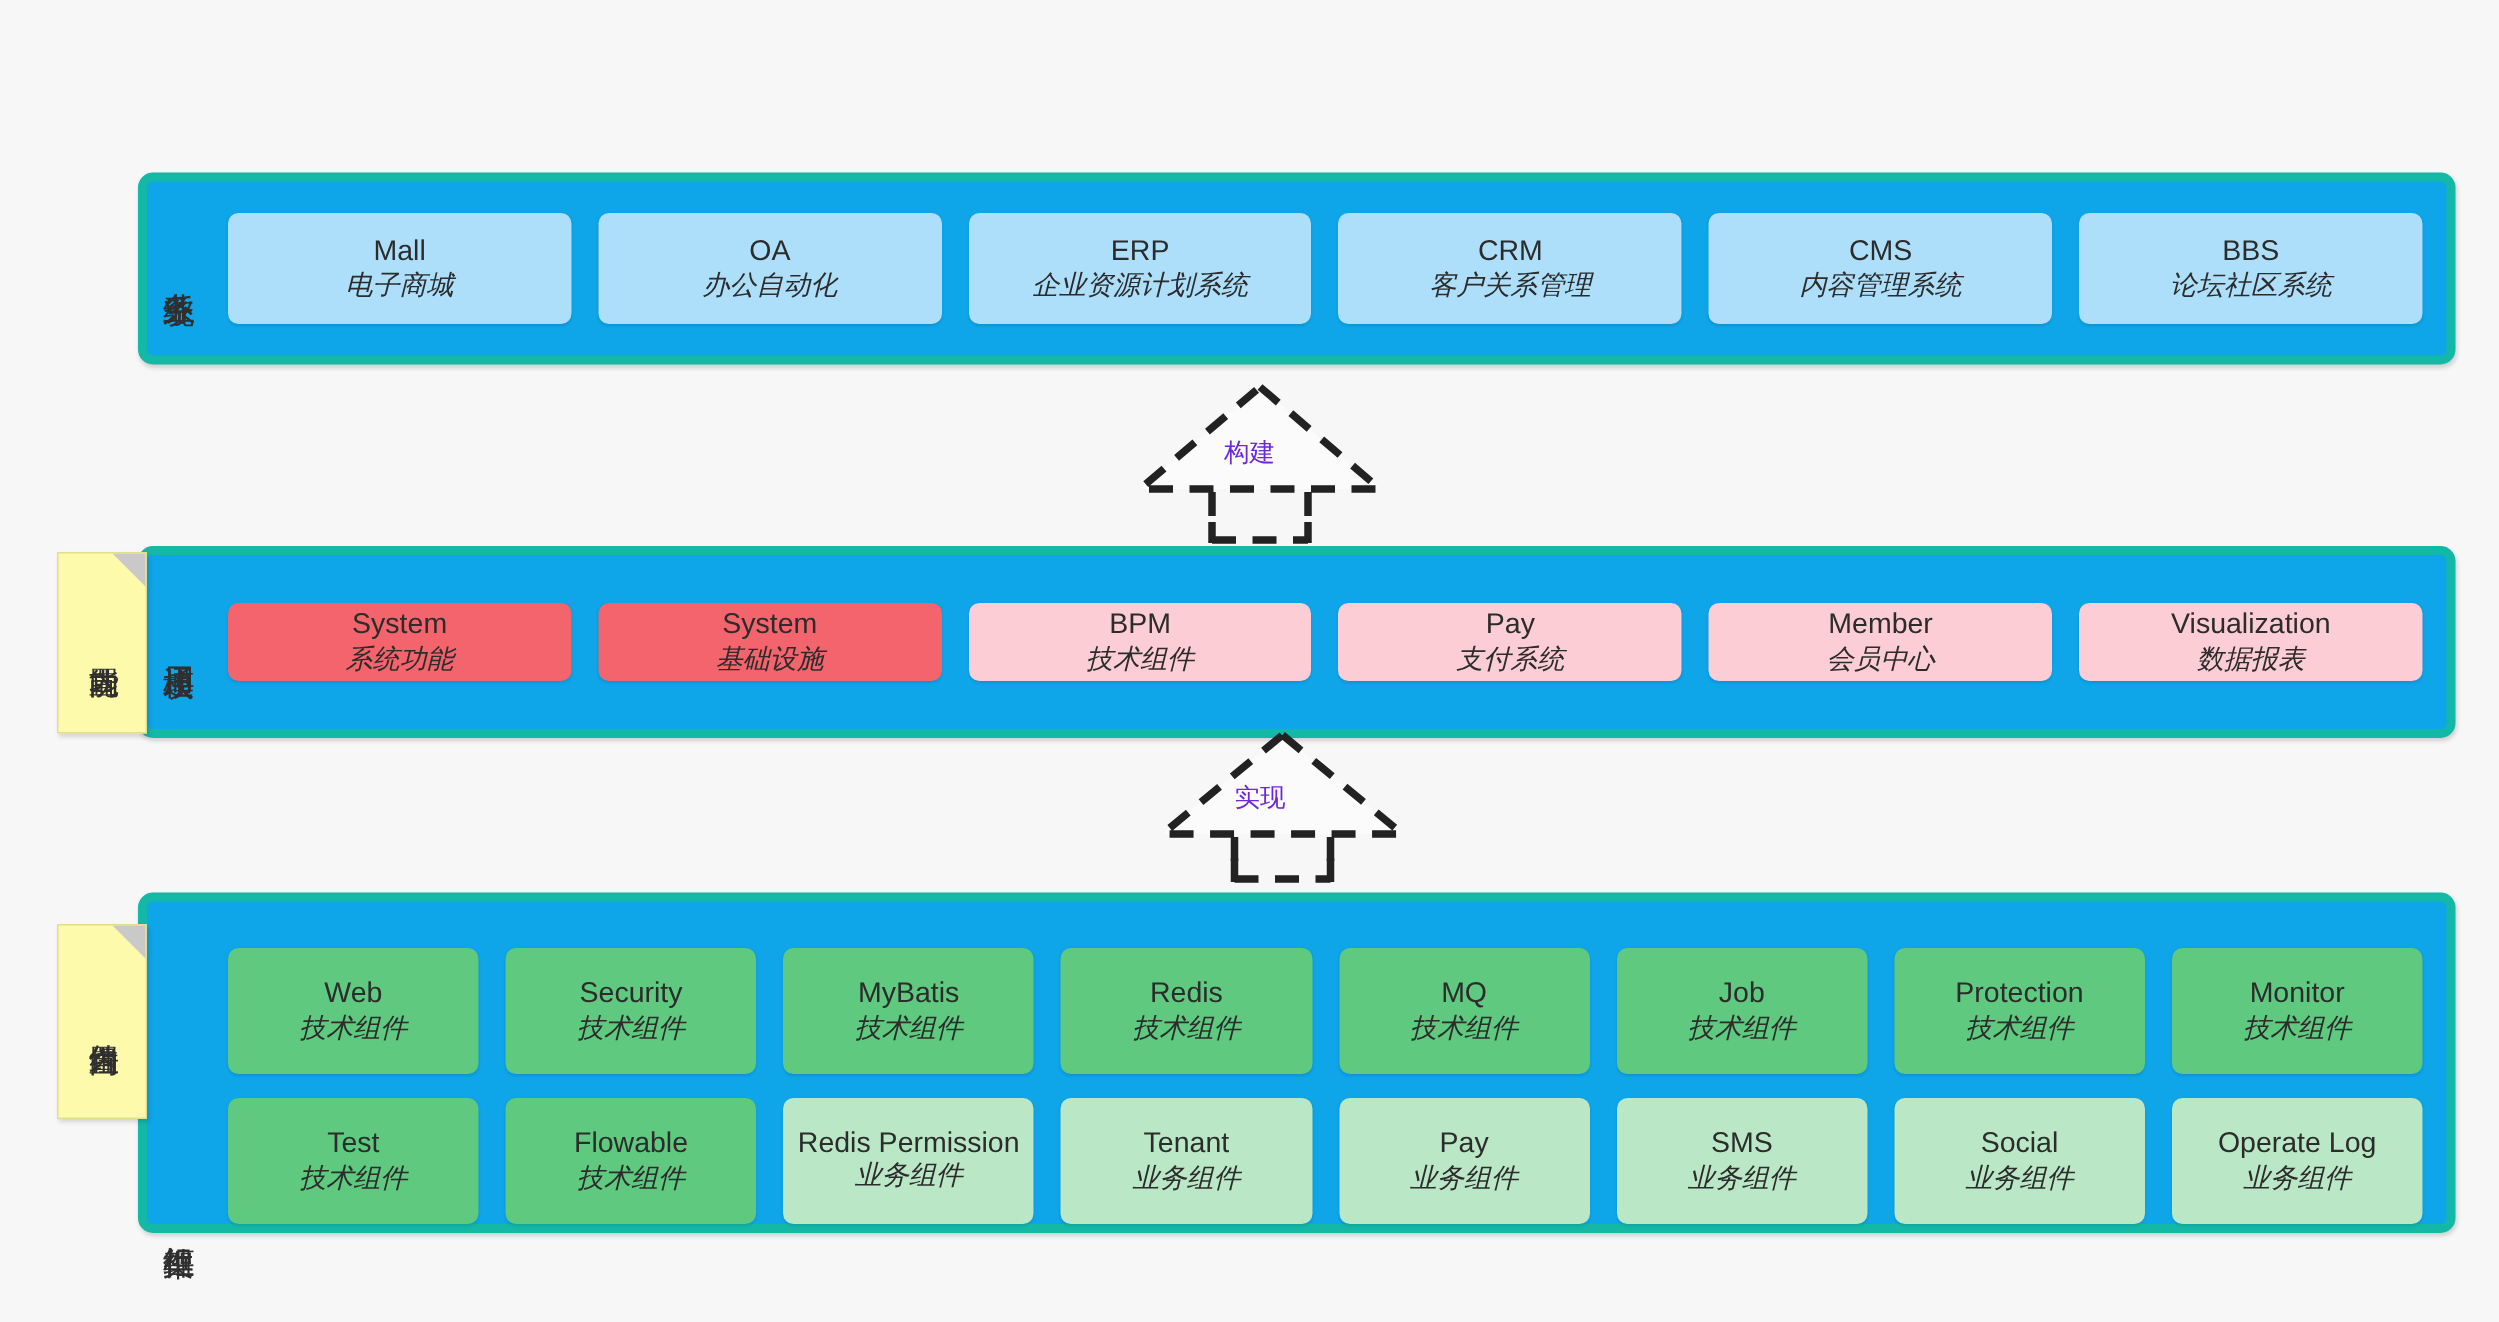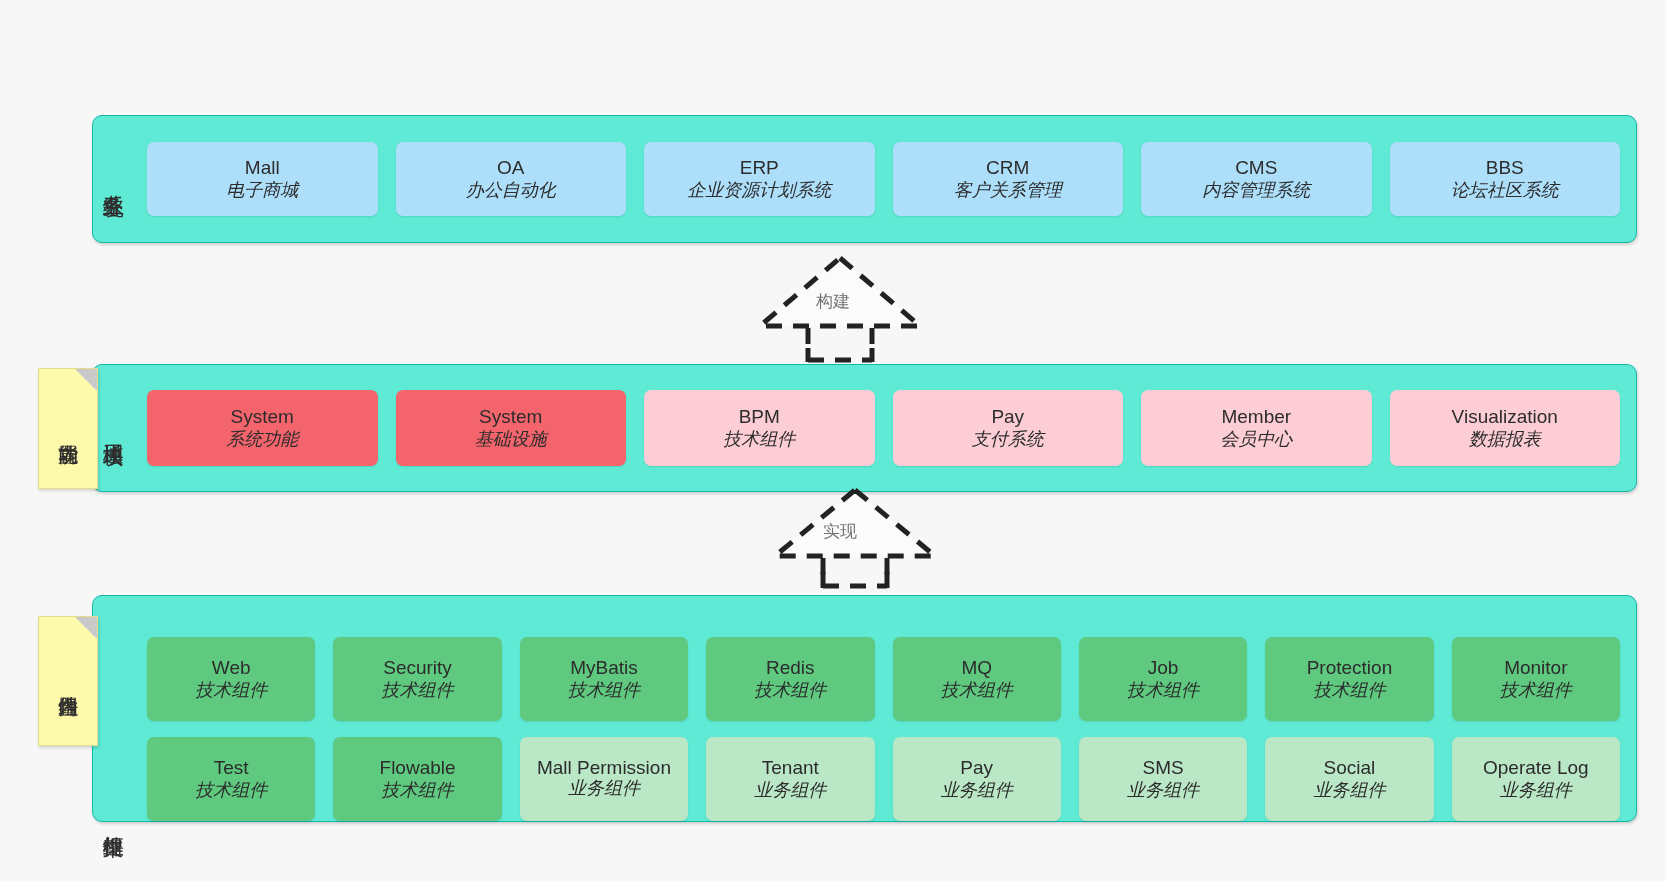--- a/index.html
+++ b/index.html
@@ -18,22 +18,22 @@
 
   #canvas {
     position: absolute;
     inset: 0;
   }
 
   
   .layer {
     position: absolute;
     box-sizing: border-box;
-    background: #5eead4;
-    border: 1px solid #14b8a6;
+    background: #0ea5e9;
+    border: 6px solid #14b8a6;
     border-radius: 10px;
     display: flex;
     align-items: stretch;
     box-shadow: 1px 2px 3px rgba(0,0,0,0.16);
   }
   .layer-title {
     flex: 0 0 auto;
     width: 36px;
     display: flex;
     align-items: center;
@@ -87,21 +87,21 @@
   .c-red        { background: #f4646c; }
   .c-pink       { background: #fccdd4; }
   .c-green      { background: #5ec97f; }
   .c-lightgreen { background: #bae7c6; }
 
   
   #layer-business { left: 92px;  top: 115px; width: 1545px; height: 128px; }
   #layer-business .cell { height: 74px; }
 
   #layer-modules  { left: 92px;  top: 364px; width: 1545px; height: 128px; }
-  #layer-modules .cell { height: 76px; }
+  #layer-modules .cell { height: 52px; }
 
   #layer-framework{ left: 92px;  top: 595px; width: 1545px; height: 227px; align-items: flex-end; }
   #layer-framework .cell { height: 84px; }
 
   
   .sticky {
     position: absolute;
     width: 58px;
     background: #fdfaab;
     border: 1px solid #e3de8e;
@@ -131,21 +131,21 @@
   #sticky-framework { left: 38px; top: 616px; height: 128px; }
 
   
   .connector {
     position: absolute;
     z-index: 2;
   }
   .connector-label {
     position: absolute;
     font-size: 17px;
-    color: #737373;
+    color: #6d28d9;
     background: transparent;
     white-space: nowrap;
     z-index: 4;
   }
   #connector-build     { left: 750px; top: 252px; width: 180px; height: 98px; }
   #label-build         { left: 816px; top: 290px; }
   #connector-implement { left: 765px; top: 484px; width: 180px; height: 90px; }
   #label-implement     { left: 823px; top: 520px; }
 </style>
 </head>
@@ -285,21 +285,21 @@
       <div class="row">
         <div class="cell c-green">
           <span class="en">Test</span>
           <span class="cn">技术组件</span>
         </div>
         <div class="cell c-green">
           <span class="en">Flowable</span>
           <span class="cn">技术组件</span>
         </div>
         <div class="cell c-lightgreen">
-          <span class="en" style="line-height:1.1">Mall Permission</span>
+          <span class="en" style="line-height:1.1">Redis Permission</span>
           <span class="cn">业务组件</span>
         </div>
         <div class="cell c-lightgreen">
           <span class="en">Tenant</span>
           <span class="cn">业务组件</span>
         </div>
         <div class="cell c-lightgreen">
           <span class="en">Pay</span>
           <span class="cn">业务组件</span>
         </div>

